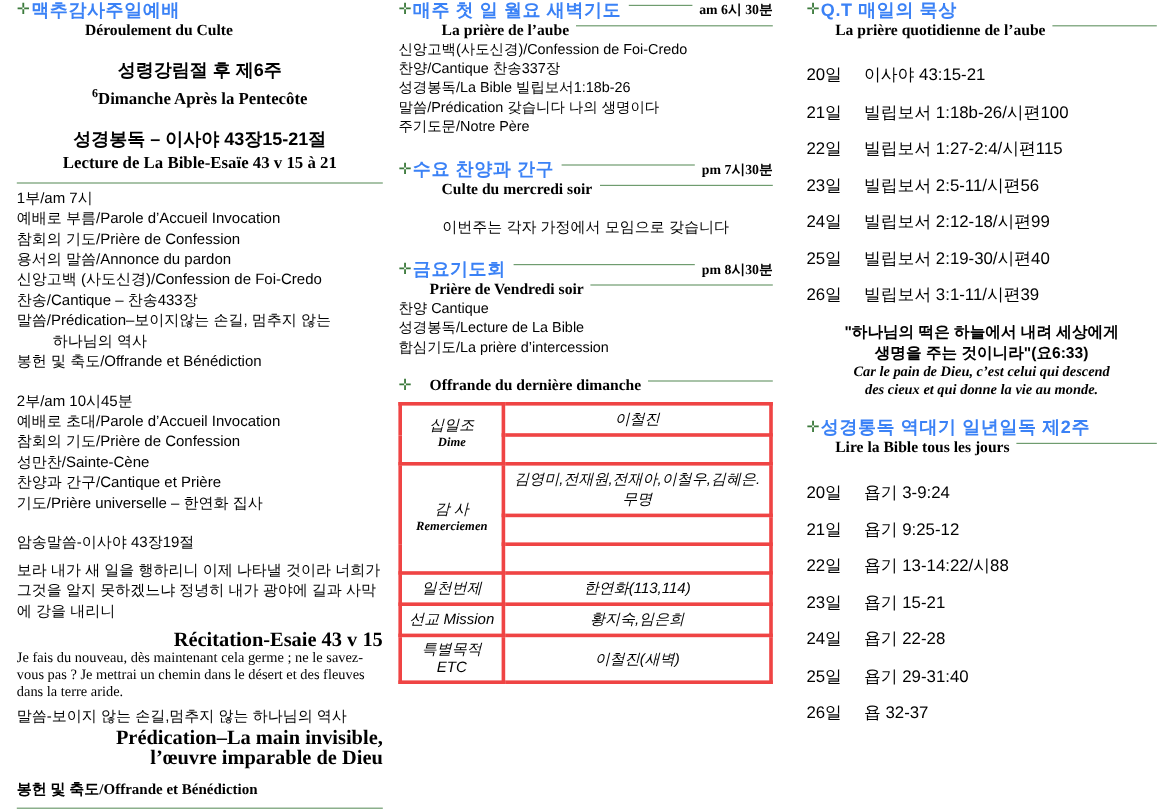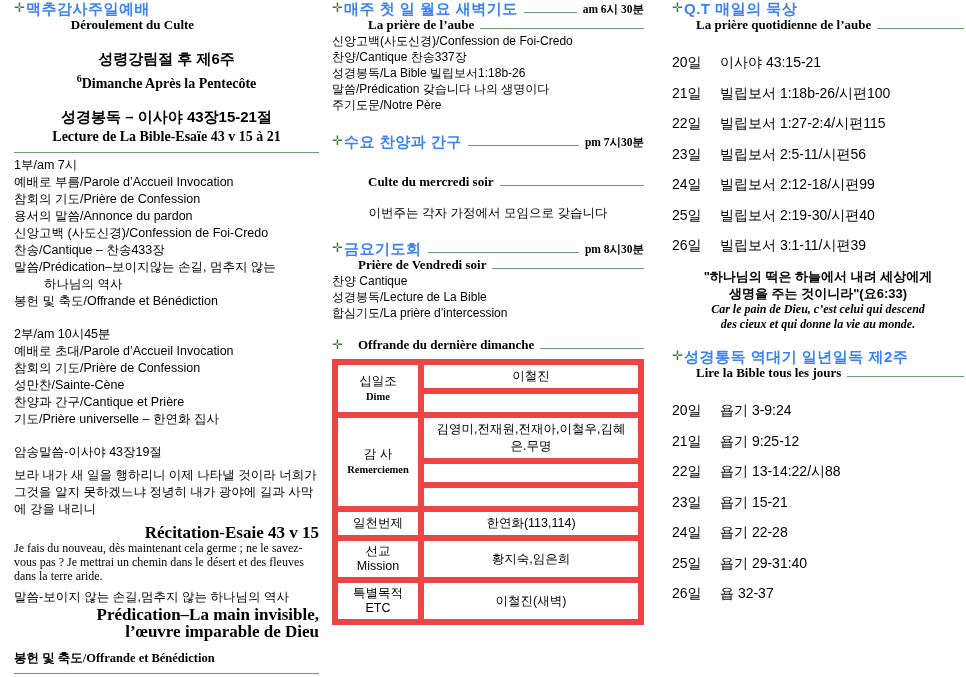--- a/index.html
+++ b/index.html
@@ -50,21 +50,21 @@
   .fr-title {
     font-family: "Liberation Serif", serif;
     font-size: 13px;
     font-weight: bold;
     font-style: normal;
     line-height: 16px;
     white-space: nowrap;
   }
   .titlerow {
     display: flex;
-    align-items: flex-end;
+    align-items: center;
   }
   .titlerow .rule {
     flex: 1 1 auto;
     border-bottom: 1px solid #6f9c6f;
     margin-left: 6px;
     position: relative;
     top: -4px;
     height: 1px;
   }
   .time {
@@ -142,25 +142,26 @@
   }
 
   
   table.offering {
     border-collapse: collapse;
     width: 100%;
     margin-top: 6px;
     table-layout: fixed;
   }
   table.offering td {
-    border: 6px solid #ef4444;
+    border: 3px solid #ef4444;
     font-size: 12.5px;
     padding: 3px 5px;
     vertical-align: middle;
     height: 24px;
+    font-style: italic;
   }
   td.cat {
     width: 86px;
     text-align: center;
     line-height: 15px;
   }
   td.cat .fr {
     font-family: "Liberation Serif", serif;
     font-size: 10.5px;
     font-weight: bold;
@@ -312,21 +313,21 @@
     <div class="sec">
       <div class="sec-head">
         <span class="cross">✛</span>
         <div class="sec-titles">
           <div class="titlerow">
             <div class="ko-title">수요 찬양과 간구</div>
             <div class="rule"></div>
             <div class="time">pm 7시30분</div>
           </div>
           <div class="titlerow">
-            <div class="fr-title" style="padding-left:24px;margin-top:24px;">Culte du mercredi soir</div>
+            <div class="fr-title" style="padding-left:24px;">Culte du mercredi soir</div>
             <div class="rule"></div>
           </div>
         </div>
       </div>
       <div class="note-center">이번주는 각자 가정에서 모임으로 갖습니다</div>
     </div>
 
     <div class="sec">
       <div class="sec-head">
         <span class="cross">✛</span>

